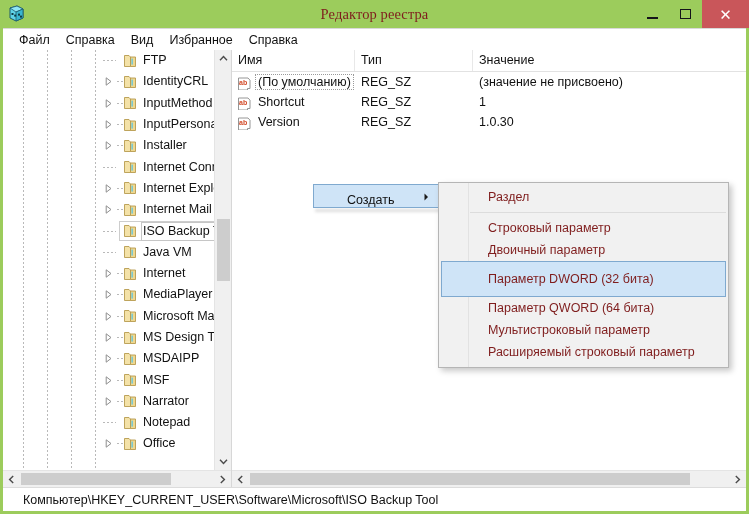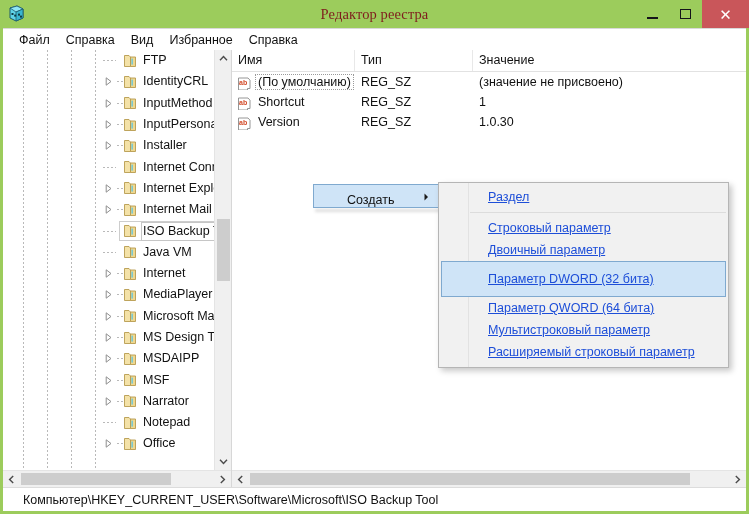--- a/index.html
+++ b/index.html
@@ -383,25 +383,24 @@
     margin: 4px 2px 4px 31px;
     z-index: 2;
   }
   .sm-item {
     position: relative;
     height: 22px;
     display: flex;
     align-items: center;
     padding-left: 47px;
     font-size: 12.5px;
-    color: #1d4ed8;
+    color: #7f1d1d;
     z-index: 2;
     white-space: nowrap;
     margin: 0 2px;
-    text-decoration: underline;
   }
   .sm-item.highlight {
     background: #cfe4f7;
     border: 1px solid #7fa9cf;
     padding-left: 46px;
     height: 36px;
   }
 </style>
 </head>
 <body>

